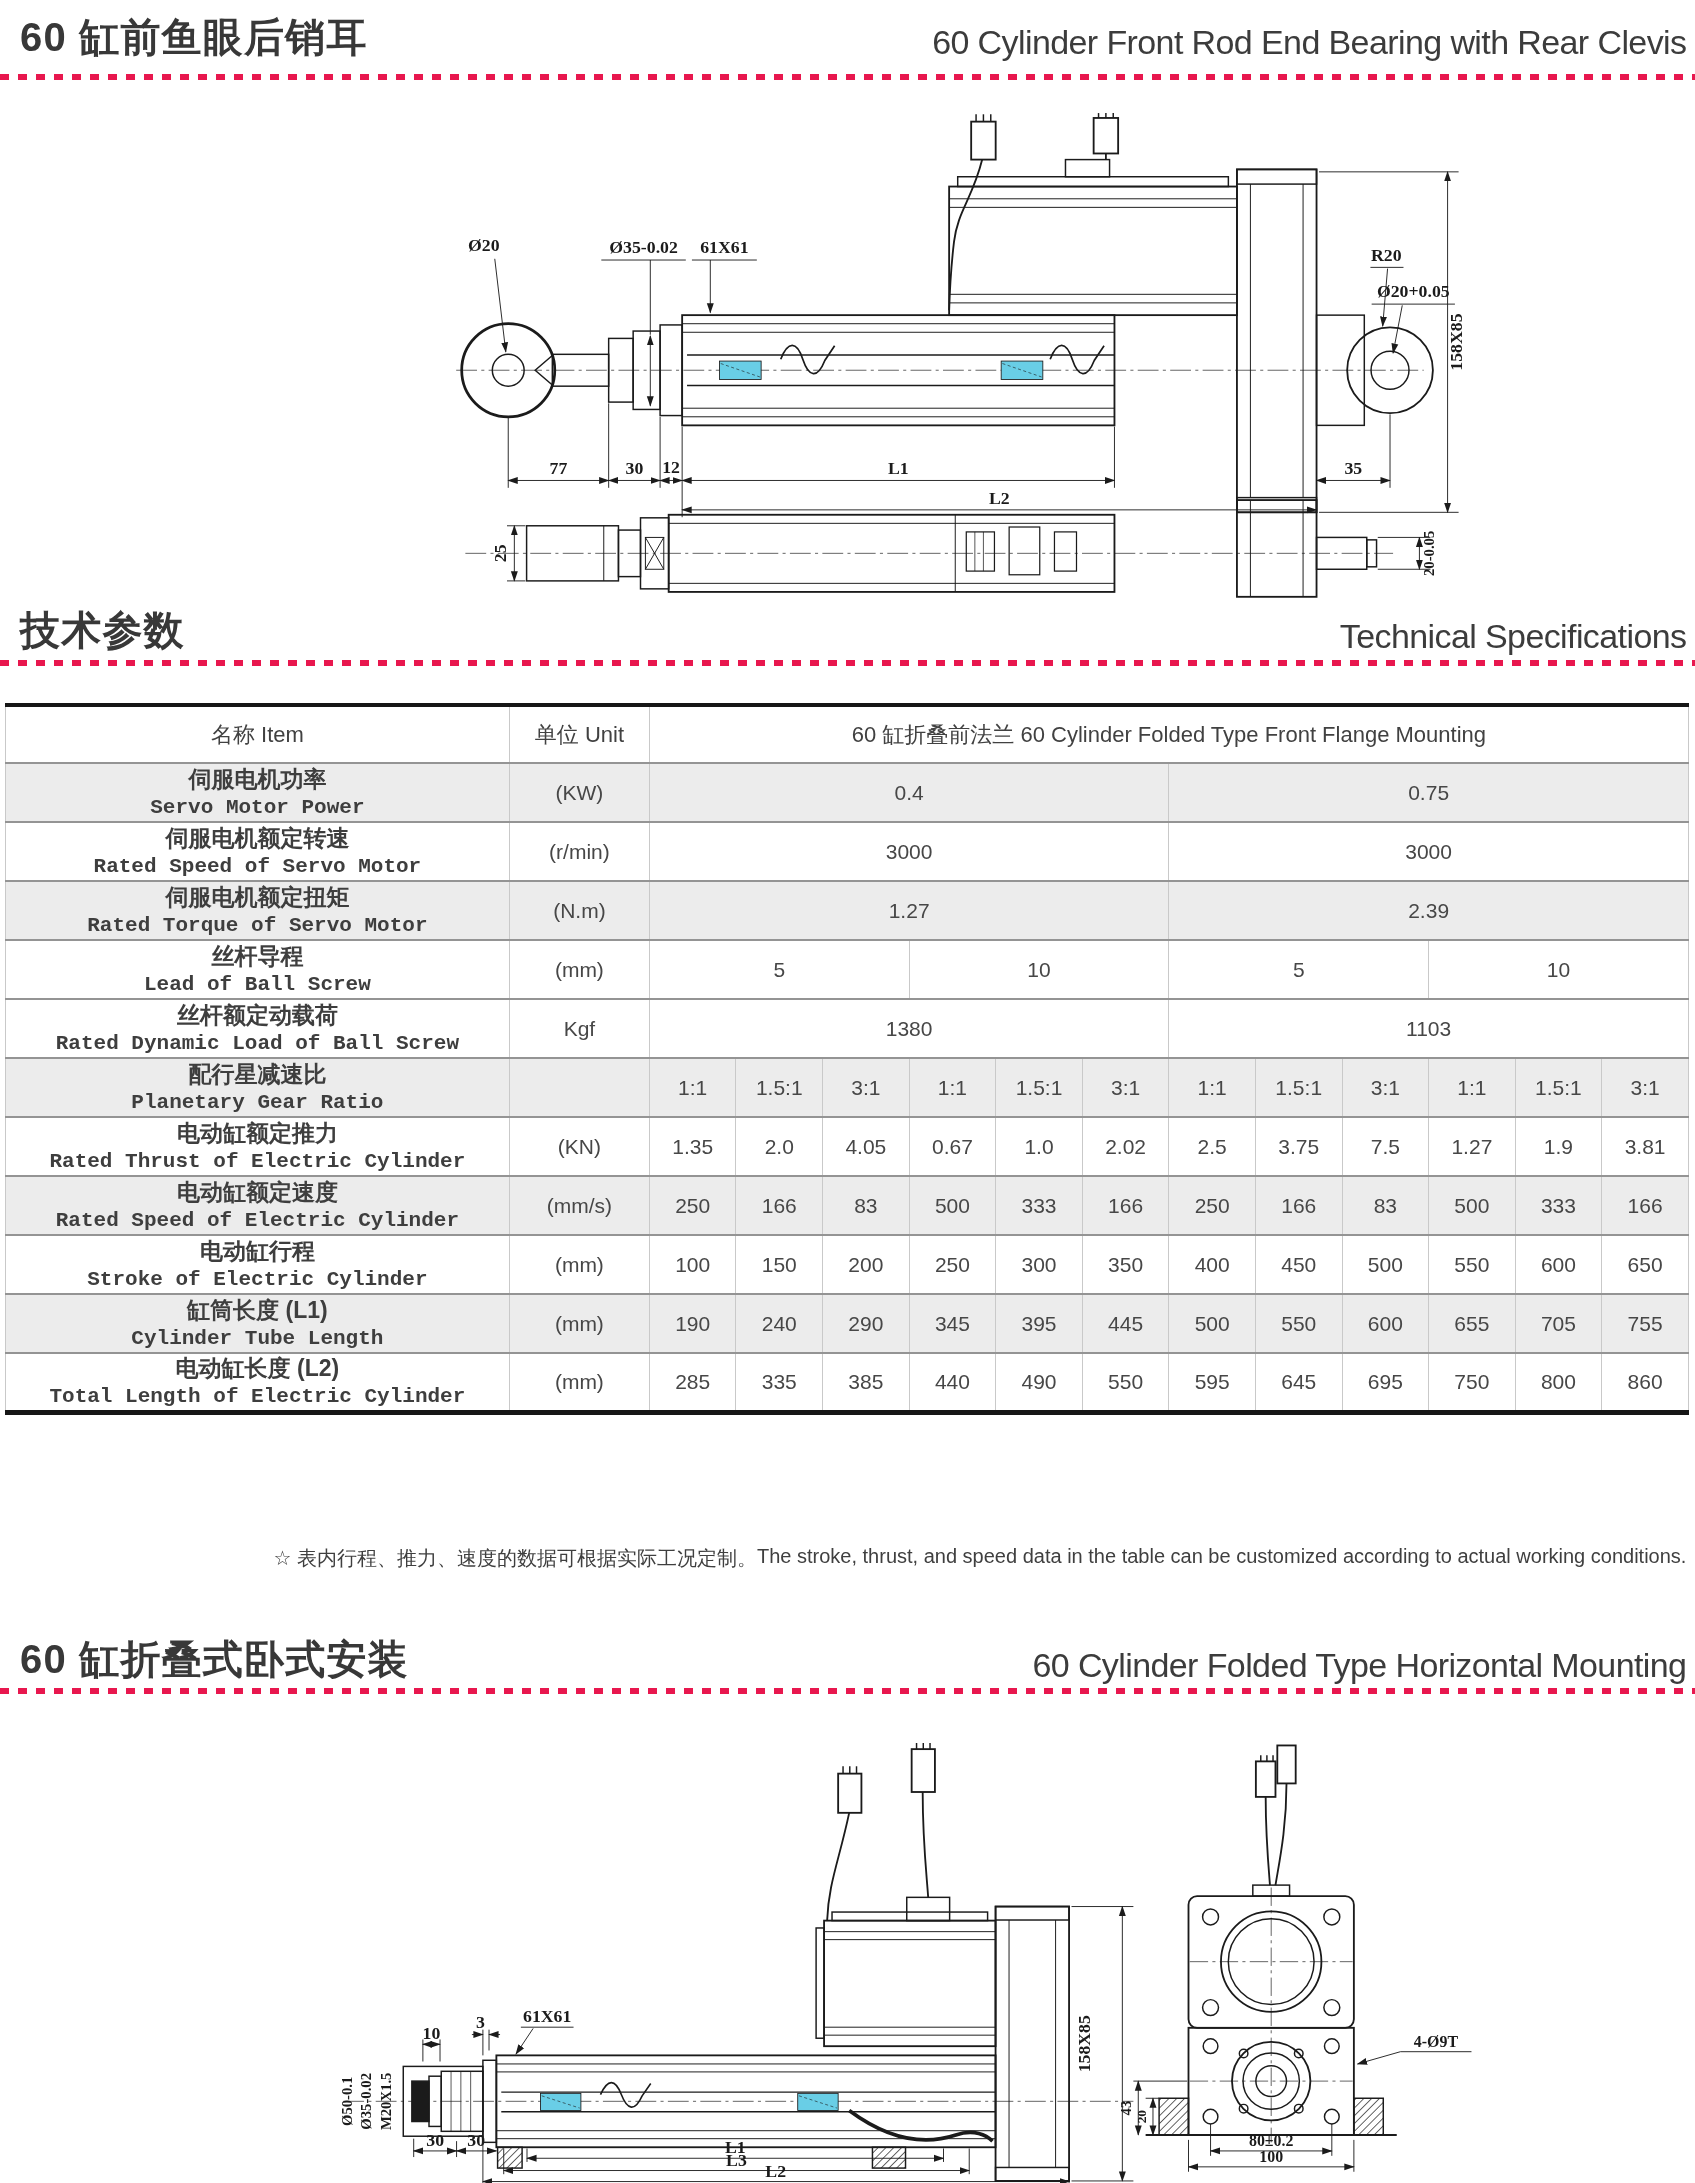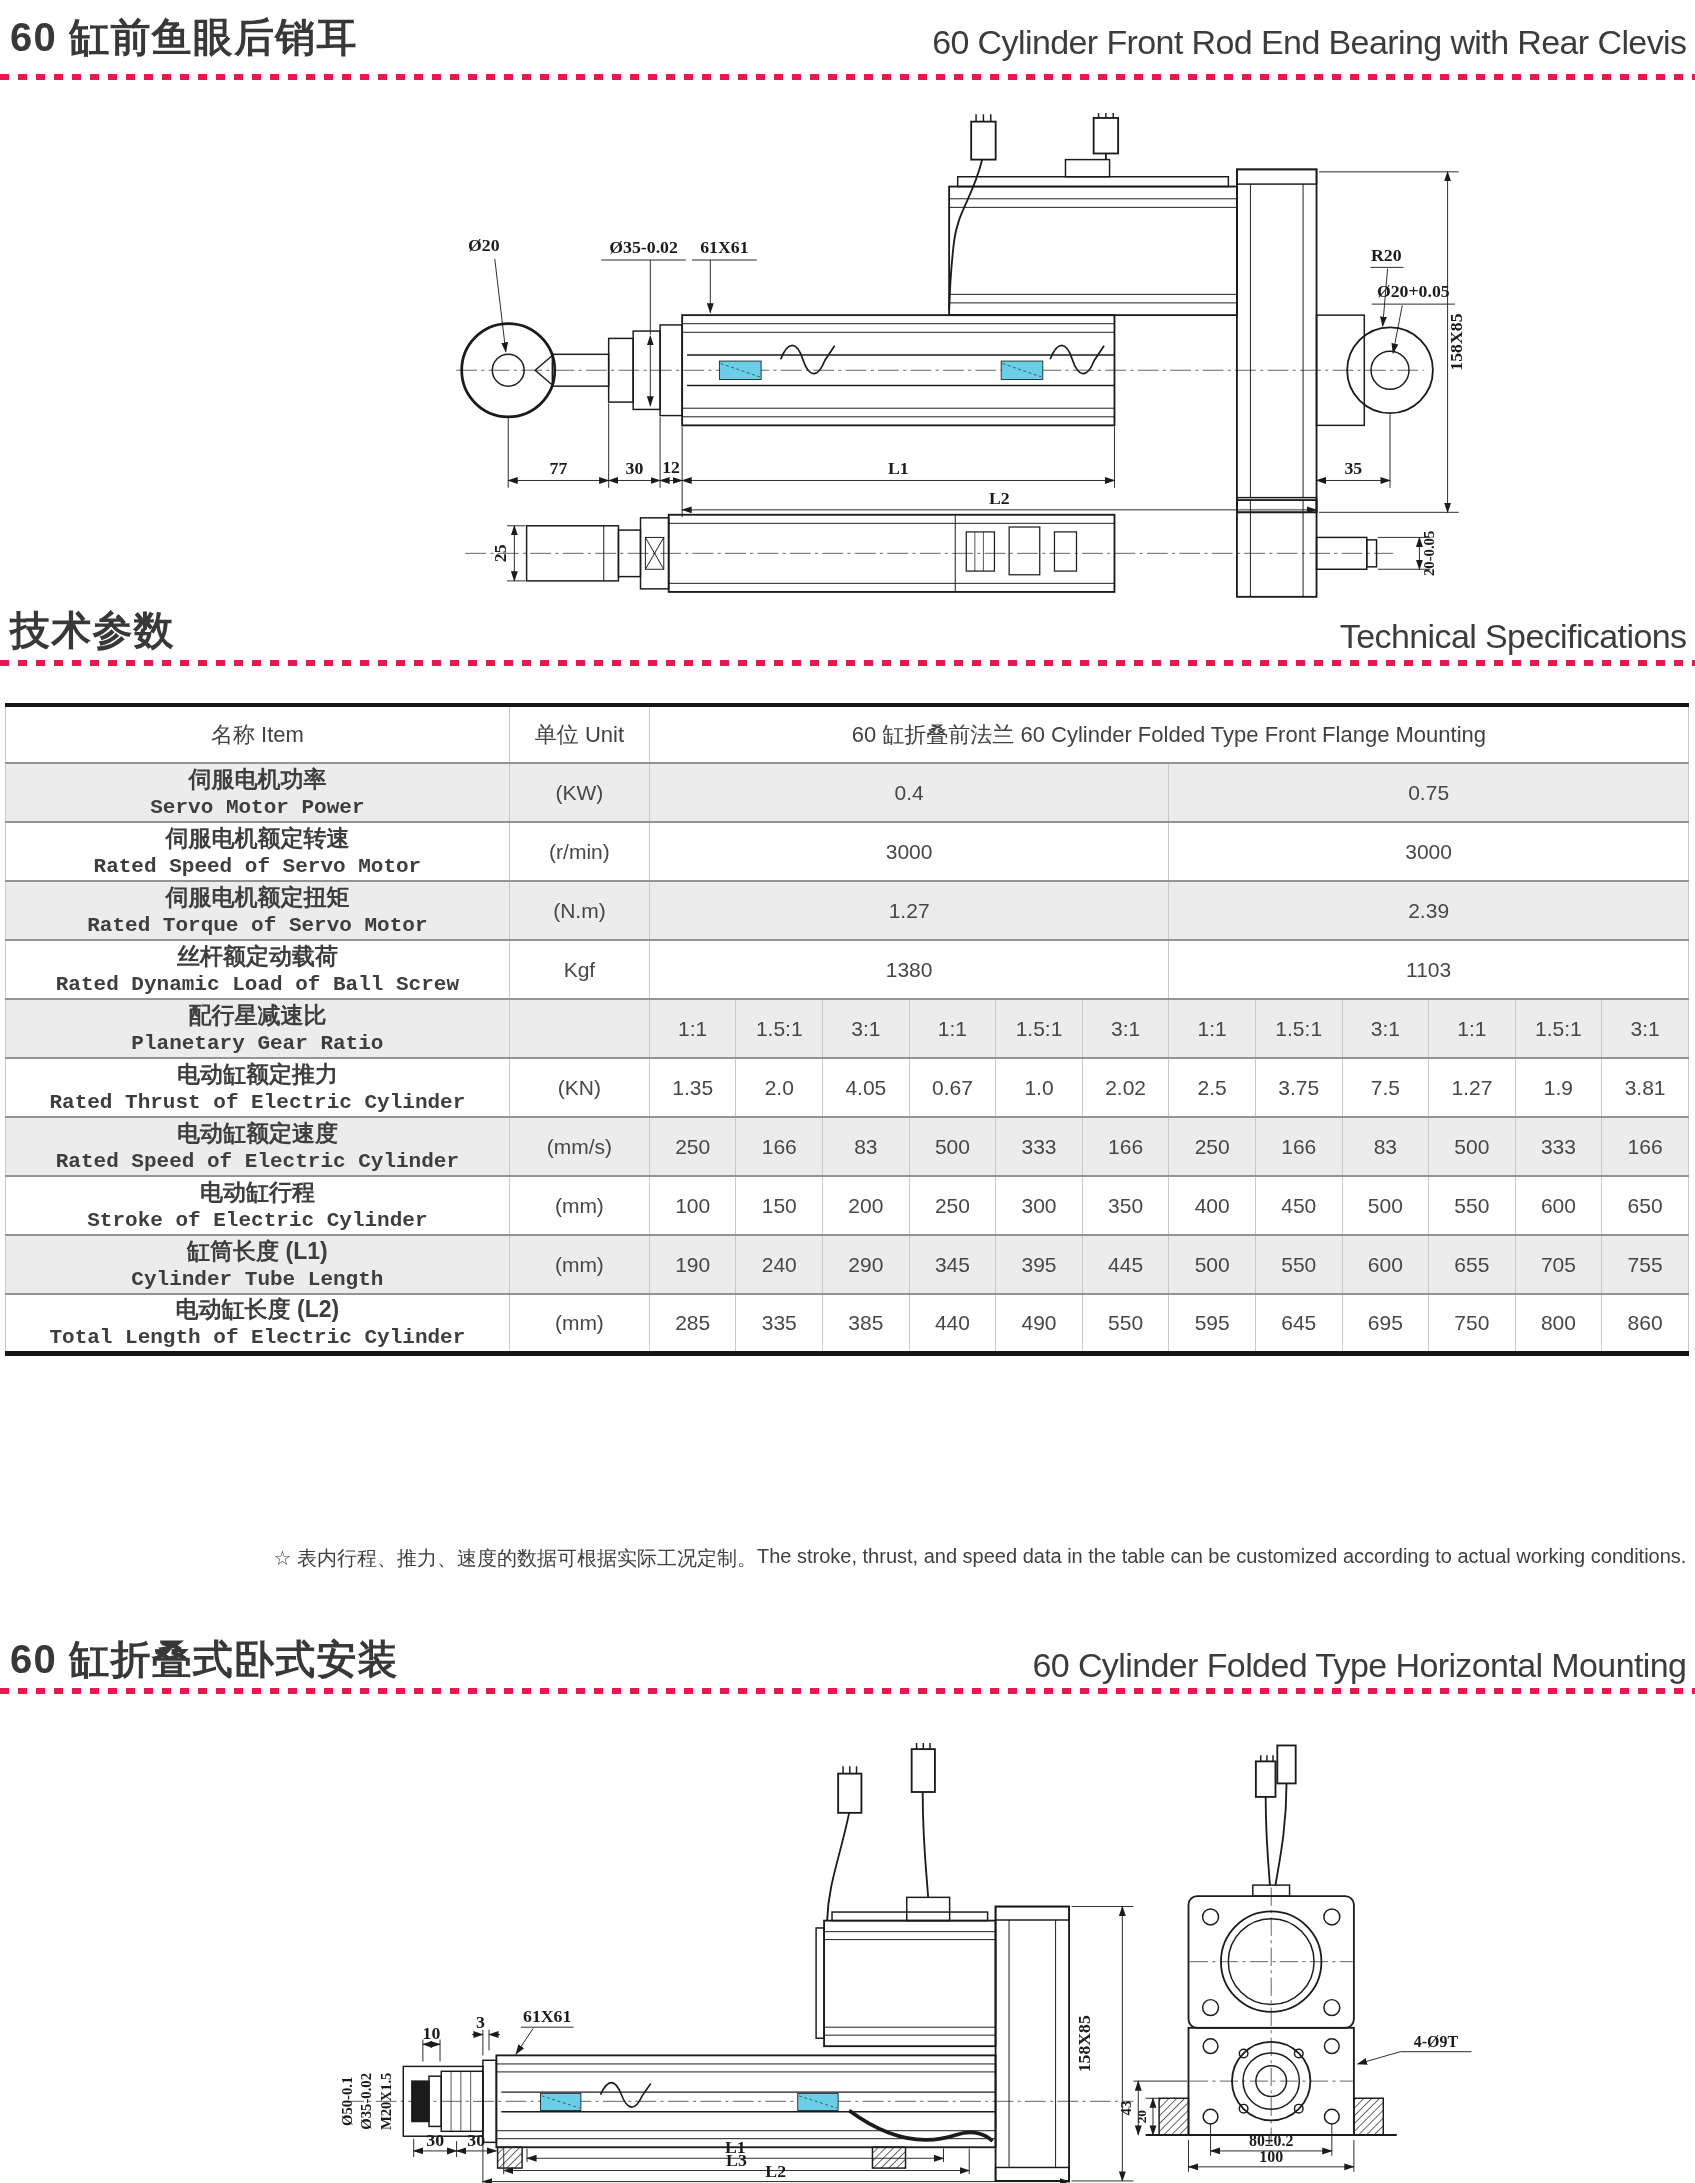--- a/index.html
+++ b/index.html
@@ -1,20 +1,20 @@
 <!DOCTYPE html>
 <html style="font-size:9.8px"><head>
 <meta charset="utf-8">
 <style>
   html,body{margin:0;padding:0;}
   body{
     width:1695px;height:2183px;position:relative;background:#ffffff;
     font-family:"Liberation Sans","DejaVu Sans",sans-serif;color:#414141;overflow:hidden;
   }
-  .hdr{position:absolute;left:10px;right:8.6px;display:flex;justify-content:space-between;align-items:flex-end;}
+  .hdr{position:absolute;left:20px;right:8.6px;display:flex;justify-content:space-between;align-items:flex-end;}
   .cn-title{font-size:40px;font-weight:700;color:#383838;letter-spacing:1.2px;white-space:nowrap;}
   .en-title{font-size:34px;font-weight:400;color:#3c3c3c;letter-spacing:-0.6px;white-space:nowrap;padding-bottom:2.5px;}
   .dash{position:absolute;left:0;right:0;height:5.5px;
     background:repeating-linear-gradient(90deg,#E8174E 0 9.2px,transparent 9.2px 18px);}
   .fig{position:absolute;}
   svg text{font-family:"Liberation Serif","DejaVu Serif",serif;font-weight:700;fill:#1b1b1b;}
 
   table.spec{
     position:absolute;left:4.9px;top:703px;width:1684px;border-collapse:collapse;table-layout:fixed;
     border:1.2px solid #C9C9C9;border-top:4.3px solid #161616;border-bottom:5.5px solid #161616;background:#fff;
@@ -219,20 +219,31 @@
         <td class="val" colspan="6">3000</td>
       </tr>
       <tr class="g">
         <td class="nm">
           <div class="cn">伺服电机额定扭矩</div>
           <div class="en">Rated Torque of Servo Motor</div>
         </td>
         <td class="unit">(N.m)</td>
         <td class="val" colspan="6">1.27</td>
         <td class="val" colspan="6">2.39</td>
+      </tr>
+      <tr>
+        <td class="nm">
+          <div class="cn">丝杆导程</div>
+          <div class="en">Lead of Ball Screw</div>
+        </td>
+        <td class="unit">(mm)</td>
+        <td class="val" colspan="3">5</td>
+        <td class="val" colspan="3">10</td>
+        <td class="val" colspan="3">5</td>
+        <td class="val" colspan="3">10</td>
       </tr>
       <tr>
         <td class="nm">
           <div class="cn">丝杆额定动载荷</div>
           <div class="en">Rated Dynamic Load of Ball Screw</div>
         </td>
         <td class="unit">Kgf</td>
         <td class="val" colspan="6">1380</td>
         <td class="val" colspan="6">1103</td>
       </tr>

